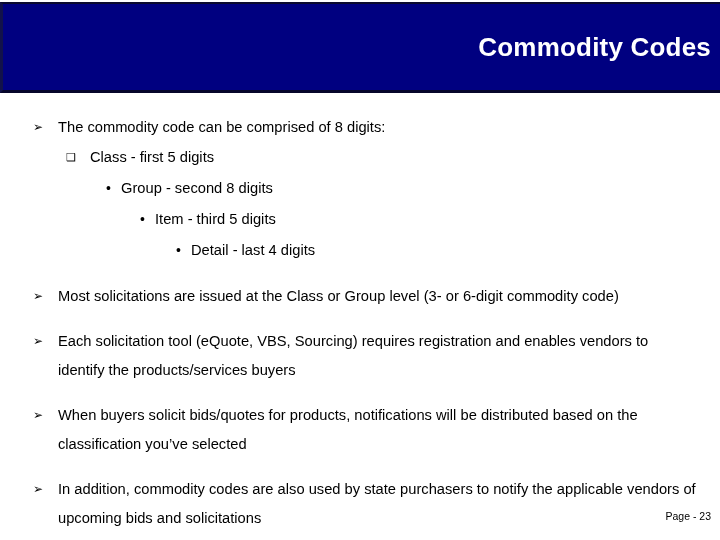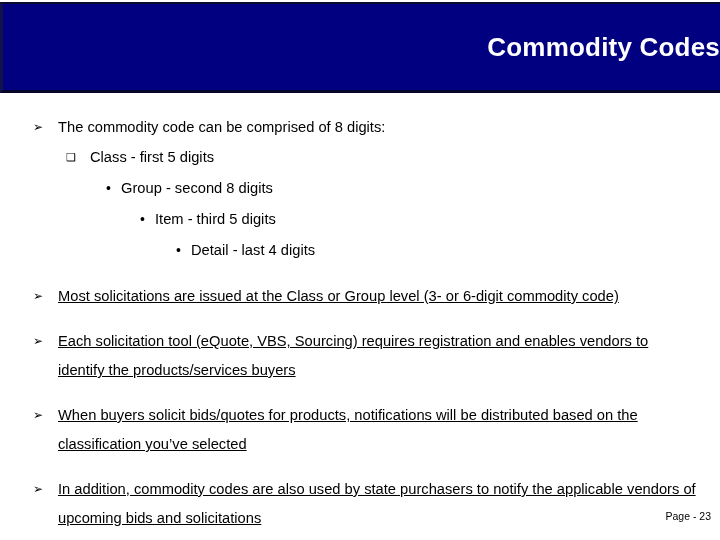--- a/index.html
+++ b/index.html
@@ -29,20 +29,21 @@
     box-sizing: border-box;
     display: flex;
     align-items: center;
     justify-content: flex-end;
   }
   #title-banner .slide-title {
     color: #ffffff;
     font-size: 26px;
     font-weight: bold;
     letter-spacing: 0.2px;
+    padding-right: 9px;
     line-height: 1;
     white-space: nowrap;
   }
 
   
   #slide-body {
     position: absolute;
     left: 0;
     top: 96px;
     width: 720px;
@@ -127,21 +128,20 @@
     font-size: 14px;
   }
 
   
   .para {
     margin-top: 16px;
   }
   .para .bullet-text {
     line-height: 29px;
     max-width: 638px;
-    text-decoration: underline;
   }
 
   
   #page-footer {
     position: absolute;
     right: 9px;
     bottom: 18px;
     font-size: 10.5px;
     color: #000000;
     white-space: nowrap;

